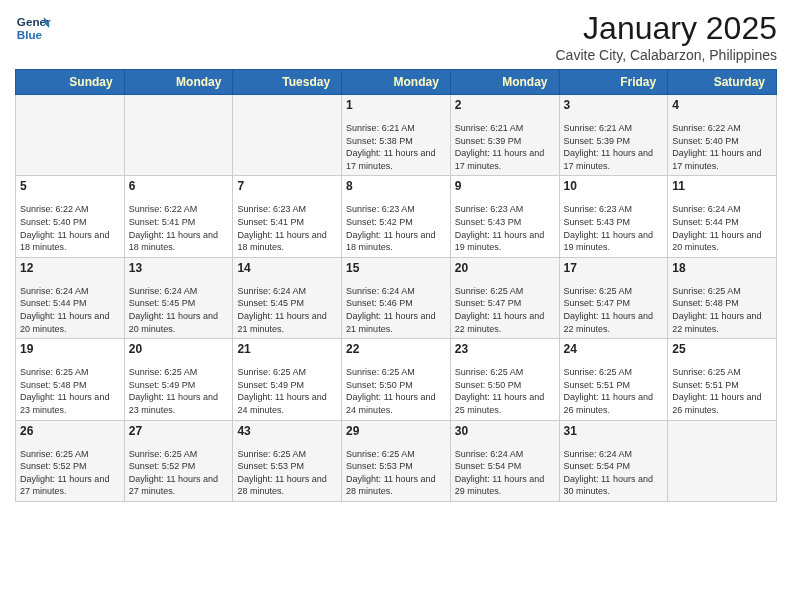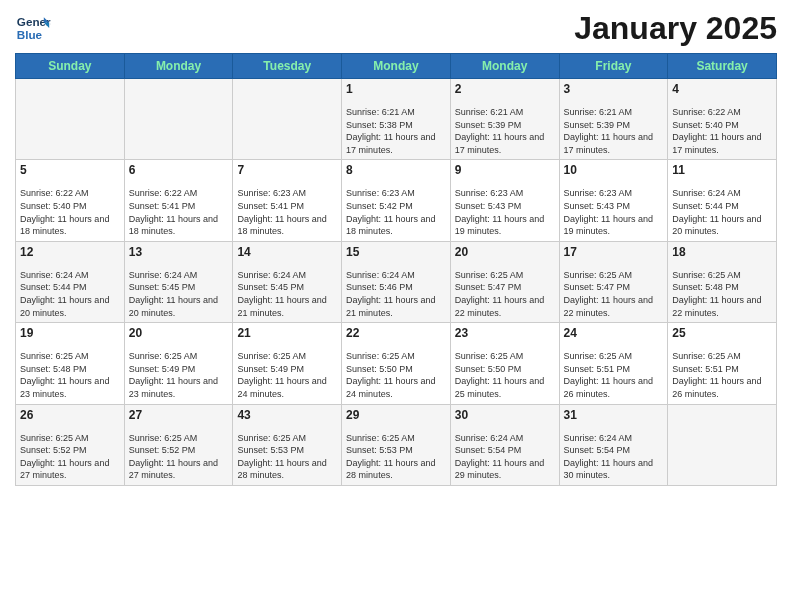--- a/index.html
+++ b/index.html
@@ -29,39 +29,39 @@
     }
     .logo-icon {
       width: 36px;
       height: 36px;
     }
     .title-block {
       text-align: right;
     }
     .month-title {
       font-size: 32px;
-      font-weight: bold;
+      font-weight: normal;
       color: #1a1a1a;
     }
     .subtitle {
       font-size: 14px;
       color: #444;
     }
     table {
       width: 100%;
       border-collapse: collapse;
       table-layout: fixed;
     }
     thead tr th {
       background-color: #2a6db5;
-      color: #86efac;
+      color: #fef9c3;
       font-size: 12px;
       font-weight: bold;
-      padding: 5px 20px;
-      text-align: center;
+      padding: 5px 11px;
+      text-align: right;
       border: 1px solid #1a5a9a;
     }
     tbody tr td {
       border: 1px solid #ccc;
       vertical-align: top;
       padding: 3px 4px;
       font-size: 9.5px;
       color: #222;
       height: 80px;
       background: #fff;
@@ -92,20 +92,21 @@
     <div class="logo">
       <svg class="logo-icon" viewBox="0 0 40 40">
         <text x="2" y="18" font-size="13" font-weight="bold" fill="#1a3a5c">General</text>
         <text x="2" y="32" font-size="13" font-weight="bold" fill="#2a6db5">Blue</text>
         <polygon points="32,8 38,14 32,14" fill="#2a6db5"></polygon>
         <polygon points="32,14 38,14 38,20" fill="#1a7ab5"></polygon>
       </svg>
     </div>
     <div class="title-block">
       <div class="month-title">January 2025</div>
+      <div class="subtitle">Cavite City, Calabarzon, Philippines</div>
     </div>
   </div>
 
   <table>
     <thead>
       <tr>
         <th>Sunday</th>
         <th>Monday</th>
         <th>Tuesday</th>
         <th>Monday</th>

